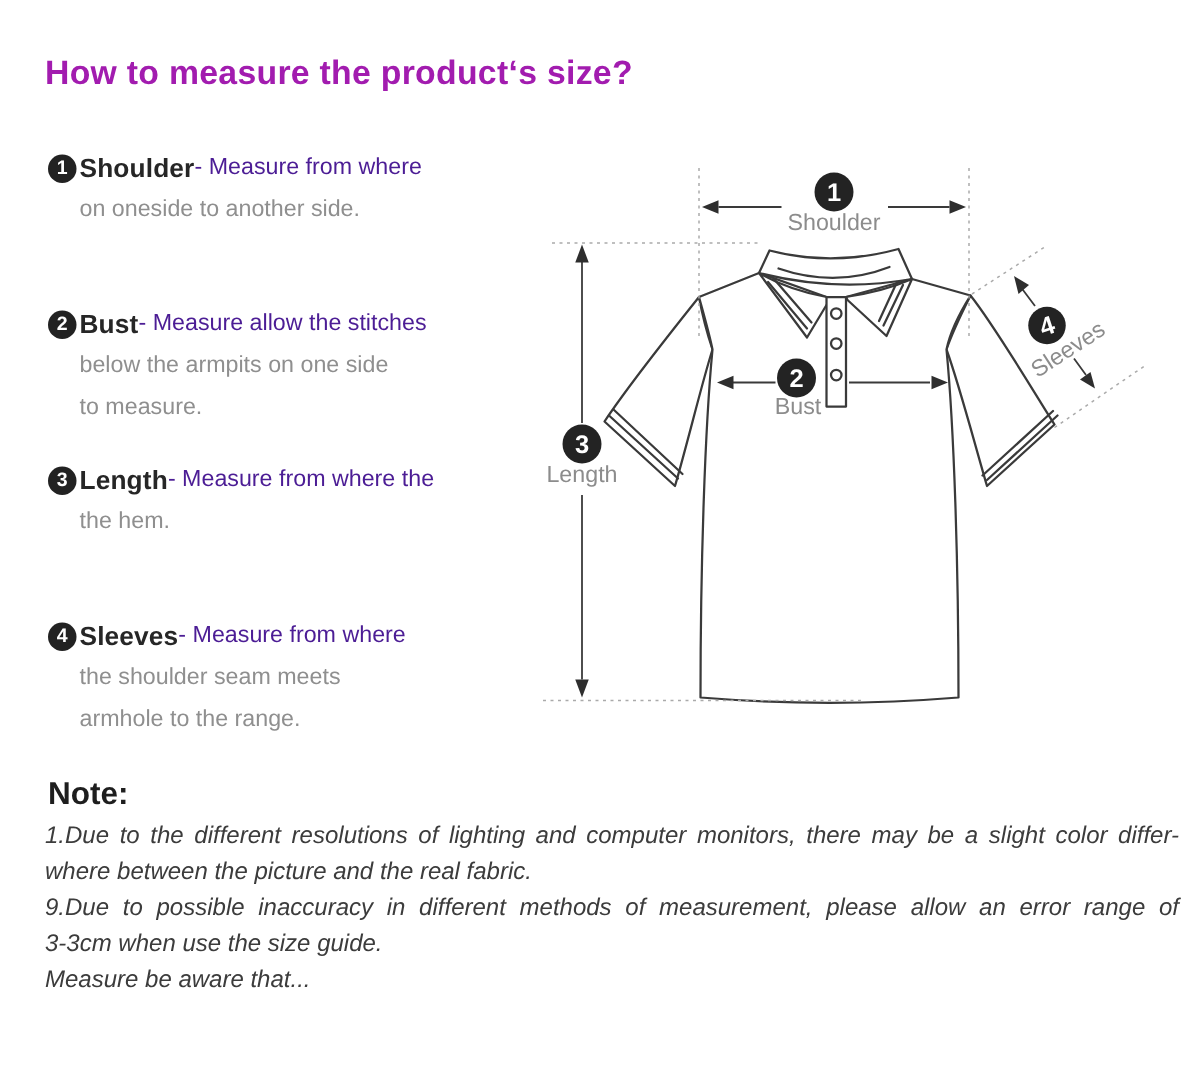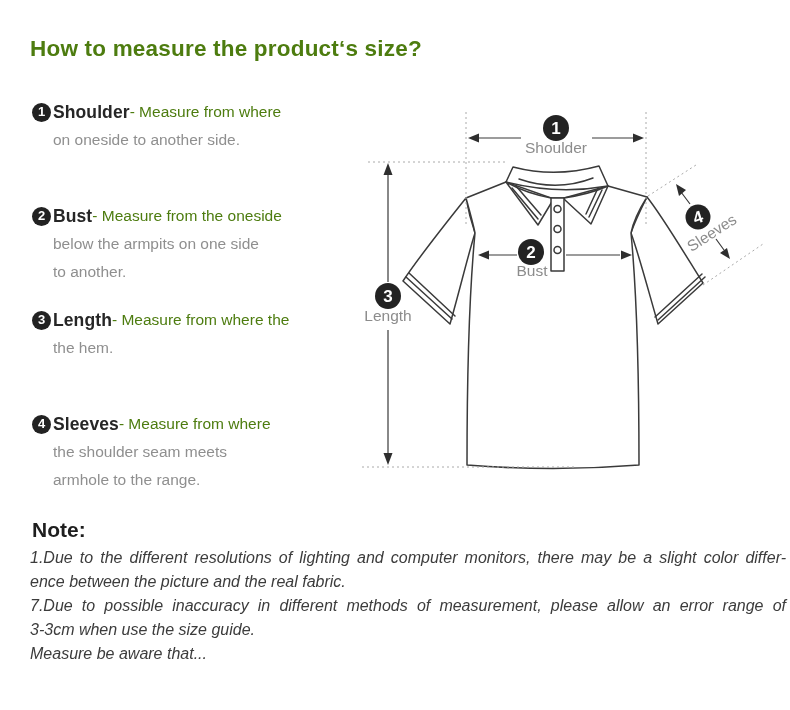--- a/index.html
+++ b/index.html
@@ -2,33 +2,33 @@
 <html><head>
 <meta charset="utf-8">
 <style>
   html,body{margin:0;padding:0;background:#ffffff;}
   .page{
     position:relative;width:790px;height:710px;background:#ffffff;overflow:hidden;
     font-family:"Liberation Sans","DejaVu Sans",sans-serif;
   }
   .title{
     position:absolute;left:30px;top:36px;
-    font-size:22.5px;font-weight:800;color:#4d7c0f;letter-spacing:.2px;
+    font-size:22.5px;font-weight:800;color:#a21caf;letter-spacing:.2px;
   }
   .item{position:absolute;left:32px;width:330px;}
   .item .line{line-height:28px;font-size:15.5px;color:#8f8f8f;}
   .item .line.head{display:flex;align-items:center;}
   .item .cont{padding-left:21px;}
   .badge{
     display:inline-flex;align-items:center;justify-content:center;flex:0 0 auto;
     width:19px;height:19px;border-radius:50%;background:#222222;color:#ffffff;
     font-size:13px;font-weight:700;margin-right:2px;
   }
   .term{font-size:17.5px;font-weight:700;color:#262626;letter-spacing:.1px;}
-  .rest{font-size:15.5px;color:#4d7c0f;}
+  .rest{font-size:15.5px;color:#4c1d95;}
   .it1{top:98px;} .it2{top:202px;} .it3{top:306px;} .it4{top:410px;}
   .diagram{position:absolute;left:355px;top:105px;width:435px;height:390px;}
   .note-heading{
     position:absolute;left:32px;top:518px;
     font-size:21px;font-weight:700;color:#1e1e1e;
   }
   .note{
     position:absolute;left:30px;top:546px;width:756px;
     font-size:16px;font-style:italic;color:#3c3c3c;
   }
@@ -51,24 +51,24 @@
       <span class="term">Shoulder</span>
       <span class="rest">- Measure from where</span>
     </div>
     <div class="line cont">on oneside to another side.</div>
   </div>
 
   <div class="item it2">
     <div class="line head">
       <span class="badge">2</span>
       <span class="term">Bust</span>
-      <span class="rest">- Measure from the oneside</span>
+      <span class="rest">- Measure allow the stitches</span>
     </div>
     <div class="line cont">below the armpits on one side</div>
-    <div class="line cont">to another.</div>
+    <div class="line cont">to measure.</div>
   </div>
 
   <div class="item it3">
     <div class="line head">
       <span class="badge">3</span>
       <span class="term">Length</span>
       <span class="rest">- Measure from where the</span>
     </div>
     <div class="line cont">the hem.</div>
   </div>
@@ -144,19 +144,19 @@
 
       <circle cx="343" cy="112" r="12.5" fill="#232323"></circle>
       <text class="badge-num" transform="translate(343,112) rotate(-18)" x="0" y="6" text-anchor="middle">4</text>
       <text class="diag-label" transform="translate(357,128) rotate(-33)" x="0" y="5" text-anchor="middle">Sleeves</text>
     </g>
   </svg>
 
   <div class="note-heading">Note:</div>
   <div class="note">
     <div class="nline just">1.Due to the different resolutions of lighting and computer monitors, there may be a slight color differ-</div>
-    <div class="nline">ence between the picture and the real fabric.</div>
-    <div class="nline just">7.Due to possible inaccuracy in different methods of measurement, please allow an error range of</div>
+    <div class="nline">where between the picture and the real fabric.</div>
+    <div class="nline just">9.Due to possible inaccuracy in different methods of measurement, please allow an error range of</div>
     <div class="nline">3-3cm when use the size guide.</div>
     <div class="nline">Measure be aware that...</div>
   </div>
 
 </div>
 
 </body></html>

